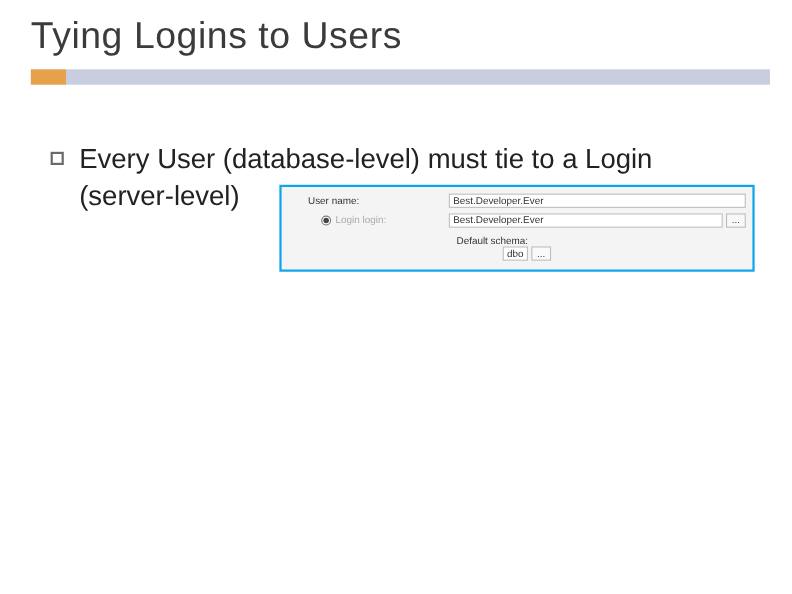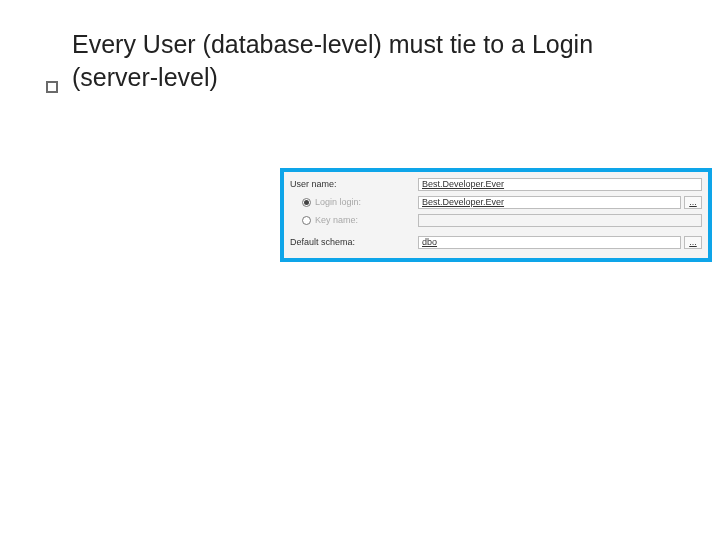--- a/index.html
+++ b/index.html
@@ -4,37 +4,37 @@
 <style>
   * { box-sizing: border-box; margin: 0; padding: 0; }
   html, body { width: 720px; height: 540px; background: #fff; font-family: Arial, Helvetica, sans-serif; }
   .slide { width: 720px; height: 540px; background: #fff; position: relative; }
   .title-area { padding: 14px 20px 8px 28px; }
   .title { font-size: 34px; color: #3b3b3b; font-weight: 400; letter-spacing: 0.5px; }
   .rule-wrap { margin-top: 10px; }
   .rule-orange { width: 32px; height: 14px; background: #e6a24a; display: inline-block; vertical-align: top; }
   .rule-grey { height: 14px; background: #c9cde0; display: inline-block; vertical-align: top; width: calc(100% - 32px); }
   .content { padding: 28px 34px 0 46px; }
-  .bullet-row { display: flex; align-items: flex-end; gap: 14px; }
+  .bullet-row { display: flex; align-items: flex-start; gap: 14px; margin-top: 12px; }
   .bullet-marker { width: 12px; height: 12px; border: 2px solid #6a6a6a; margin-top: 9px; flex: 0 0 auto; }
   .bullet-text { font-size: 25px; color: #222; line-height: 1.3; }
   .form-panel {
     position: absolute;
-    left: 280px; top: 168px;
+    left: 254px; top: 168px;
     width: 432px;
     background: #f4f4f4;
-    border: 4px solid #0ea5e9;
+    border: 2px solid #0ea5e9;
     font-family: "Segoe UI", Tahoma, sans-serif;
     font-size: 9px;
     color: #333;
-    padding: 4px 6px 6px 6px;
+    padding: 4px 6px 6px 24px;
   }
   .form-row { display: flex; align-items: center; min-height: 16px; margin-bottom: 2px; }
   .form-label-col { width: 128px; display: flex; align-items: center; gap: 4px; }
-  .form-input-col { flex: 1; display: flex; align-items: center; gap: 3px; text-decoration: underline; }
+  .form-input-col { flex: 1; display: flex; align-items: center; gap: 3px; }
   .form-input {
     flex: 1; height: 13px; background: #fff; border: 1px solid #bdbdbd;
     padding: 0 3px; font-size: 9px; color: #333; display: flex; align-items: center;
     overflow: hidden; white-space: nowrap;
   }
   .form-input.disabled { background: #f4f4f4; }
   .ellipsis-btn {
     width: 18px; height: 13px; background: #f9f9f9; border: 1px solid #bdbdbd;
     font-size: 9px; display: flex; align-items: center; justify-content: center;
     color: #333;
@@ -48,20 +48,26 @@
     content: ""; width: 5px; height: 5px; background: #444; border-radius: 50%;
   }
   .indent { padding-left: 12px; }
   .label-disabled { color: #a9a9a9; }
   .top-label { color: #333; }
 </style>
 </head>
 <body>
 
 <div class="slide">
+  <div class="title-area">
+    <div class="title">Tying Logins to Users</div>
+    <div class="rule-wrap">
+      <span class="rule-orange"></span><span class="rule-grey"></span>
+    </div>
+  </div>
 
   <div class="content">
     <div class="bullet-row">
       <span class="bullet-marker"></span>
       <span class="bullet-text">Every User (database-level) must tie to a Login (server-level)</span>
     </div>
   </div>
 
   <div class="form-panel">
     <div class="form-row">
@@ -76,32 +82,23 @@
         <span class="radio selected"></span>
         <span class="label-disabled">Login login:</span>
       </div>
       <div class="form-input-col">
         <div class="form-input">Best.Developer.Ever</div>
         <div class="ellipsis-btn">...</div>
       </div>
     </div>
 
 
-    <div class="form-row">
-      <div class="form-label-col indent">
-        <span class="radio"></span>
-        <span class="label-disabled">Key name:</span>
-      </div>
-      <div class="form-input-col">
-        <div class="form-input disabled"></div>
-      </div>
-    </div>
 
 
-    <div class="form-row" style="margin-top:6px;">
+    <div class="form-row" style="margin-top:6px;flex-direction:column;">
       <div class="form-label-col top-label">Default schema:</div>
       <div class="form-input-col">
         <div class="form-input">dbo</div>
         <div class="ellipsis-btn">...</div>
       </div>
     </div>
   </div>
 </div>
 
 </body></html>

